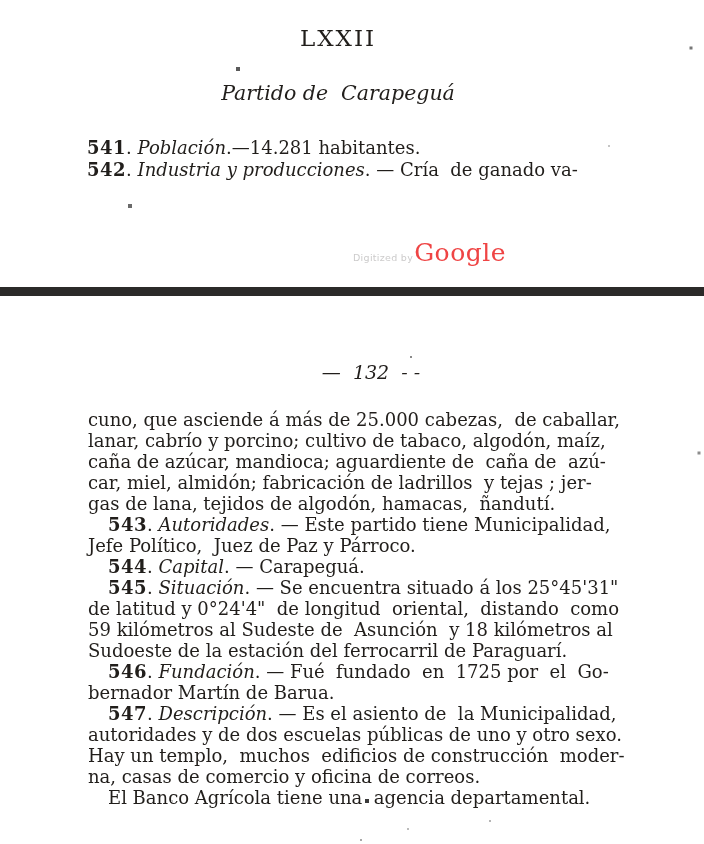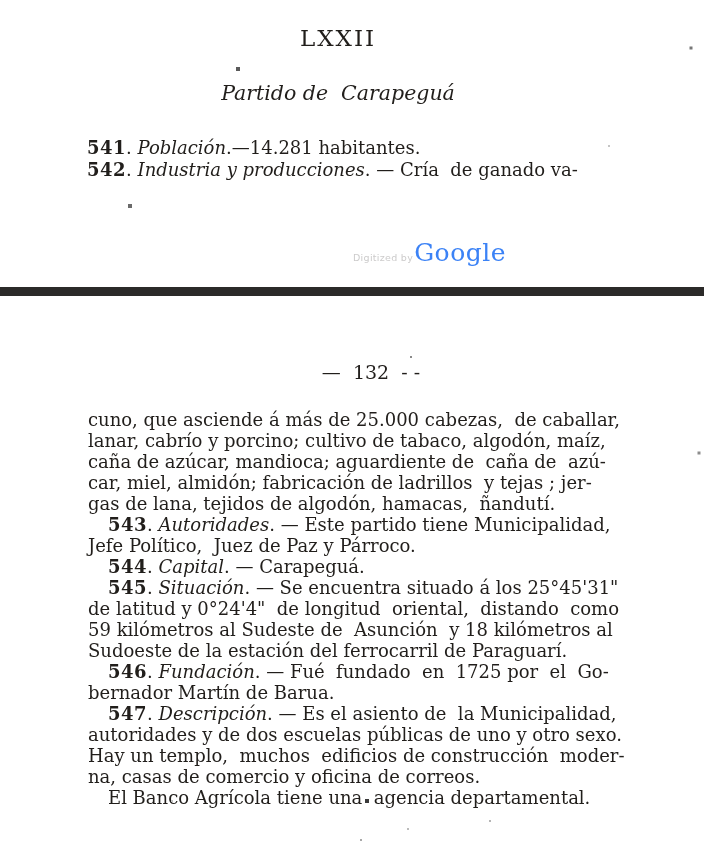--- a/index.html
+++ b/index.html
@@ -43,34 +43,35 @@
   .wm {
     position: absolute; top: 238px; left: 353px;
     display: flex; align-items: baseline; gap: 1px;
   }
   .wm-pre {
     font-family: "DejaVu Sans", sans-serif;
     font-size: 9.5px; color: #cccbcb; letter-spacing: 0.3px;
   }
   .wm-brand {
     font-family: "DejaVu Serif", serif;
-    font-size: 25px; color: #3b82f6; letter-spacing: 0.5px;
+    font-size: 25px; color: #ef4444; letter-spacing: 0.5px;
   }
   
   .divider {
     position: absolute; top: 287px; left: 0;
     width: 704px; height: 9px;
     background: #2b2a29;
   }
   
   .pageno {
     position: absolute; top: 361px; left: 315px; width: 112px;
     text-align: center;
     font-size: 19px;
     white-space: pre;
+    font-style: italic;
   }
   .pbody {
     position: absolute; top: 409px; left: 88px; width: 552px;
     font-size: 18px; line-height: 21px;
   }
   .ind { padding-left: 20px; }
   
   .specks {
     position: absolute; top: 0; left: 0; width: 2px; height: 2px;
     background: transparent; pointer-events: none;

